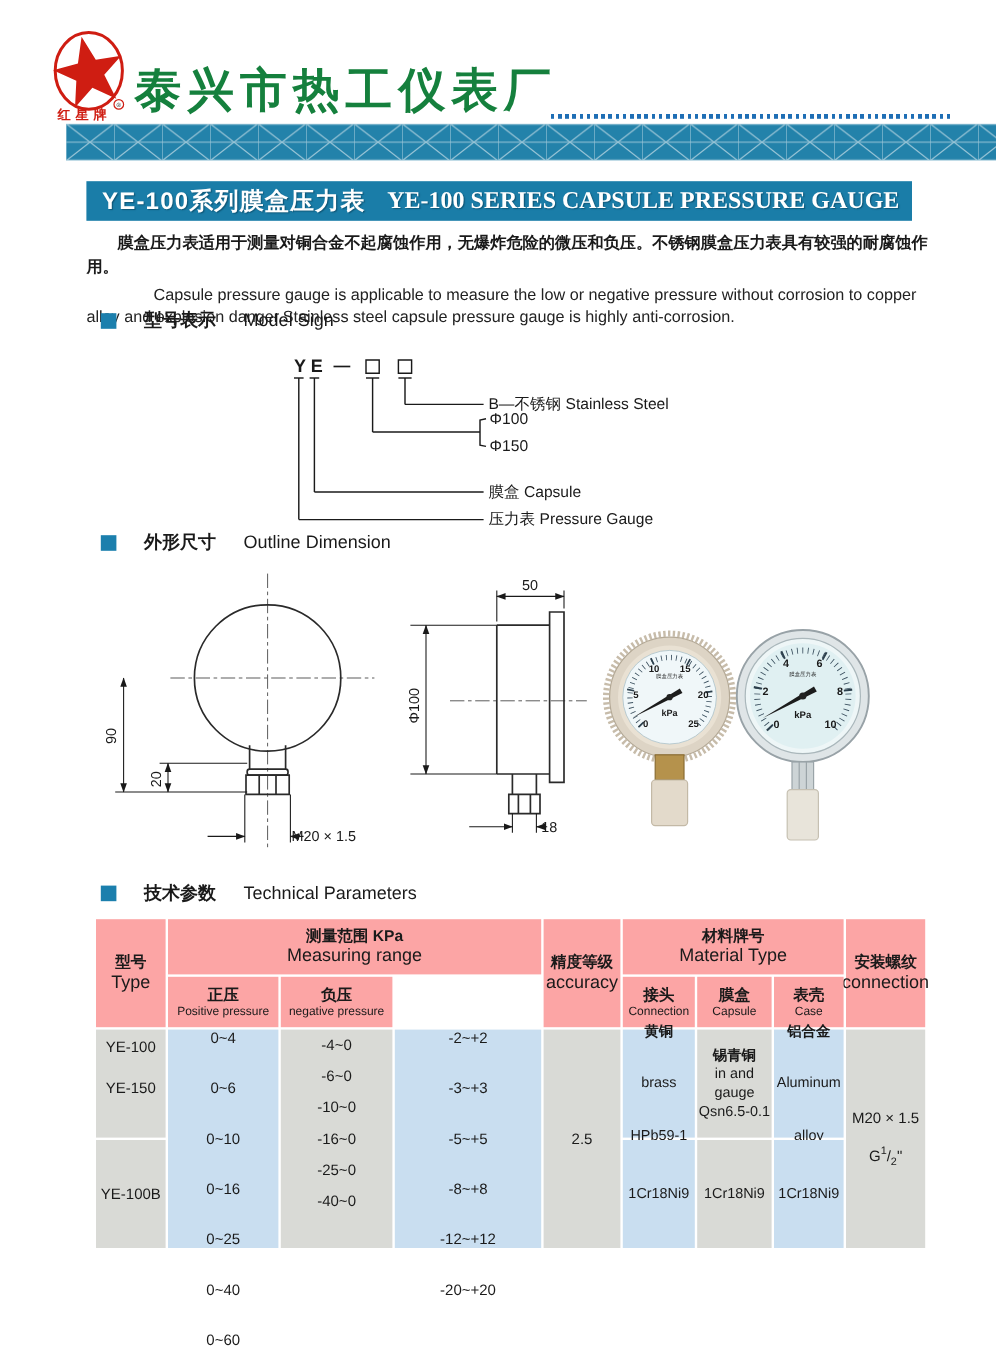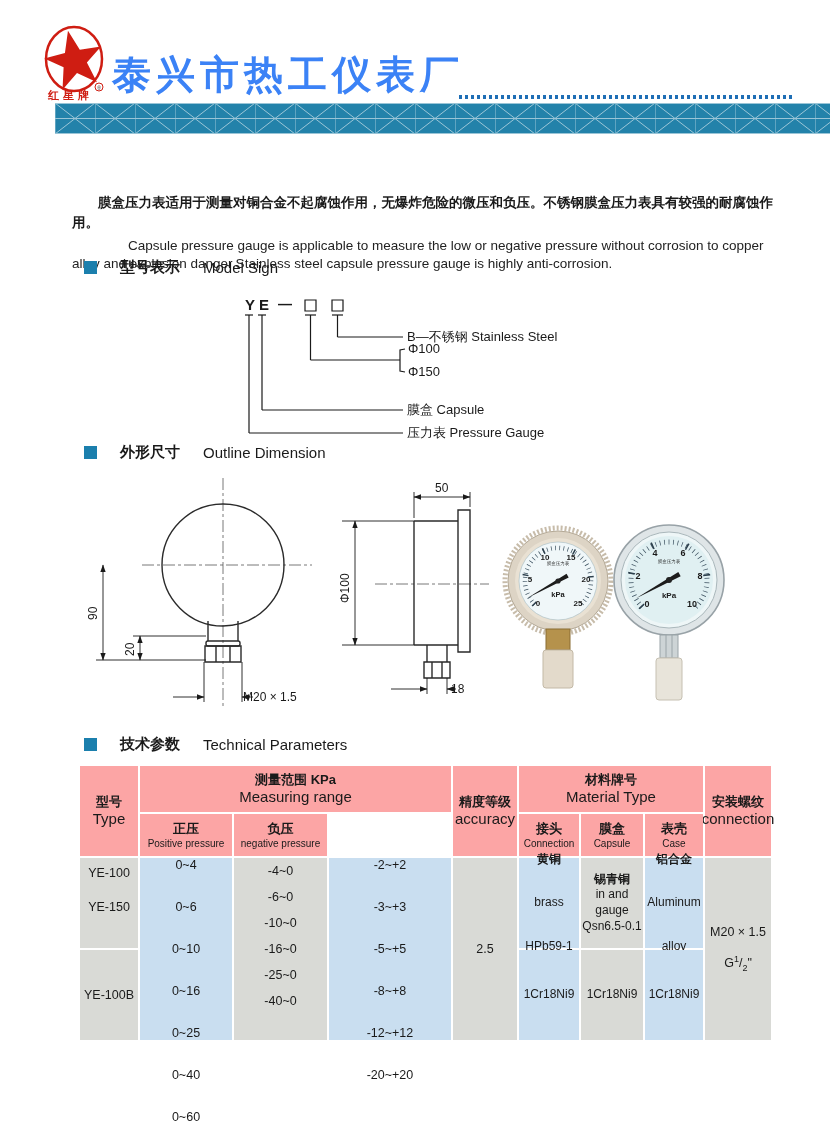--- a/index.html
+++ b/index.html
@@ -7,21 +7,21 @@
   .page {
     position:relative; width:830px; height:1128px; margin:0 auto;
     background:#ffffff; overflow:hidden;
     font-family:"Liberation Sans", sans-serif; color:#1a1a1a;
   }
   .abs { position:absolute; }
 
   
   .company-name {
     left:112px; top:48px; font-size:39px; font-weight:bold;
-    letter-spacing:5px; color:#3b82f6; white-space:nowrap;
+    letter-spacing:5px; color:#15803d; white-space:nowrap;
   }
   .brand-text { font-size:11px; font-weight:bold; color:#cf1d12; letter-spacing:4px; }
   .dotted-line {
     left:459px; top:95px; width:336px; height:4px;
     background:repeating-linear-gradient(90deg,#1e6eb5 0 3px,transparent 3px 6px);
   }
 
   
   .title-bar {
     left:72px; top:151px; width:688px; height:33px; background:#1a7da8;
@@ -98,20 +98,24 @@
           <line x1="0" y1="15.5" x2="40" y2="15.5"></line>
           <line x1="0" y1="0" x2="0" y2="31"></line>
           <line x1="0" y1="0.5" x2="40" y2="0.5"></line>
           <line x1="0" y1="30.5" x2="40" y2="30.5"></line>
         </g>
       </pattern>
     </defs>
     <rect width="775" height="31" fill="url(#lat)"></rect>
   </svg>
 
+  <div class="abs title-bar">
+    <span class="title-cn">YE-100系列膜盒压力表</span>
+    <span class="title-en">YE-100 SERIES CAPSULE PRESSURE GAUGE</span>
+  </div>
 
   <div class="abs desc">
     <p class="desc-cn">膜盒压力表适用于测量对铜合金不起腐蚀作用，无爆炸危险的微压和负压。不锈钢膜盒压力表具有较强的耐腐蚀作用。</p>
     <p class="desc-en">Capsule pressure gauge is applicable to measure the low or negative pressure without corrosion to copper alloy and explosion danger.Stainless steel capsule pressure gauge is highly anti-corrosion.</p>
   </div>
 
   <div class="abs sec-head" style="left:84px;top:258px">
     <span class="sec-sq"></span>
     <span class="sec-cn">型号表示</span>
     <span class="sec-en">Model Sign</span>

